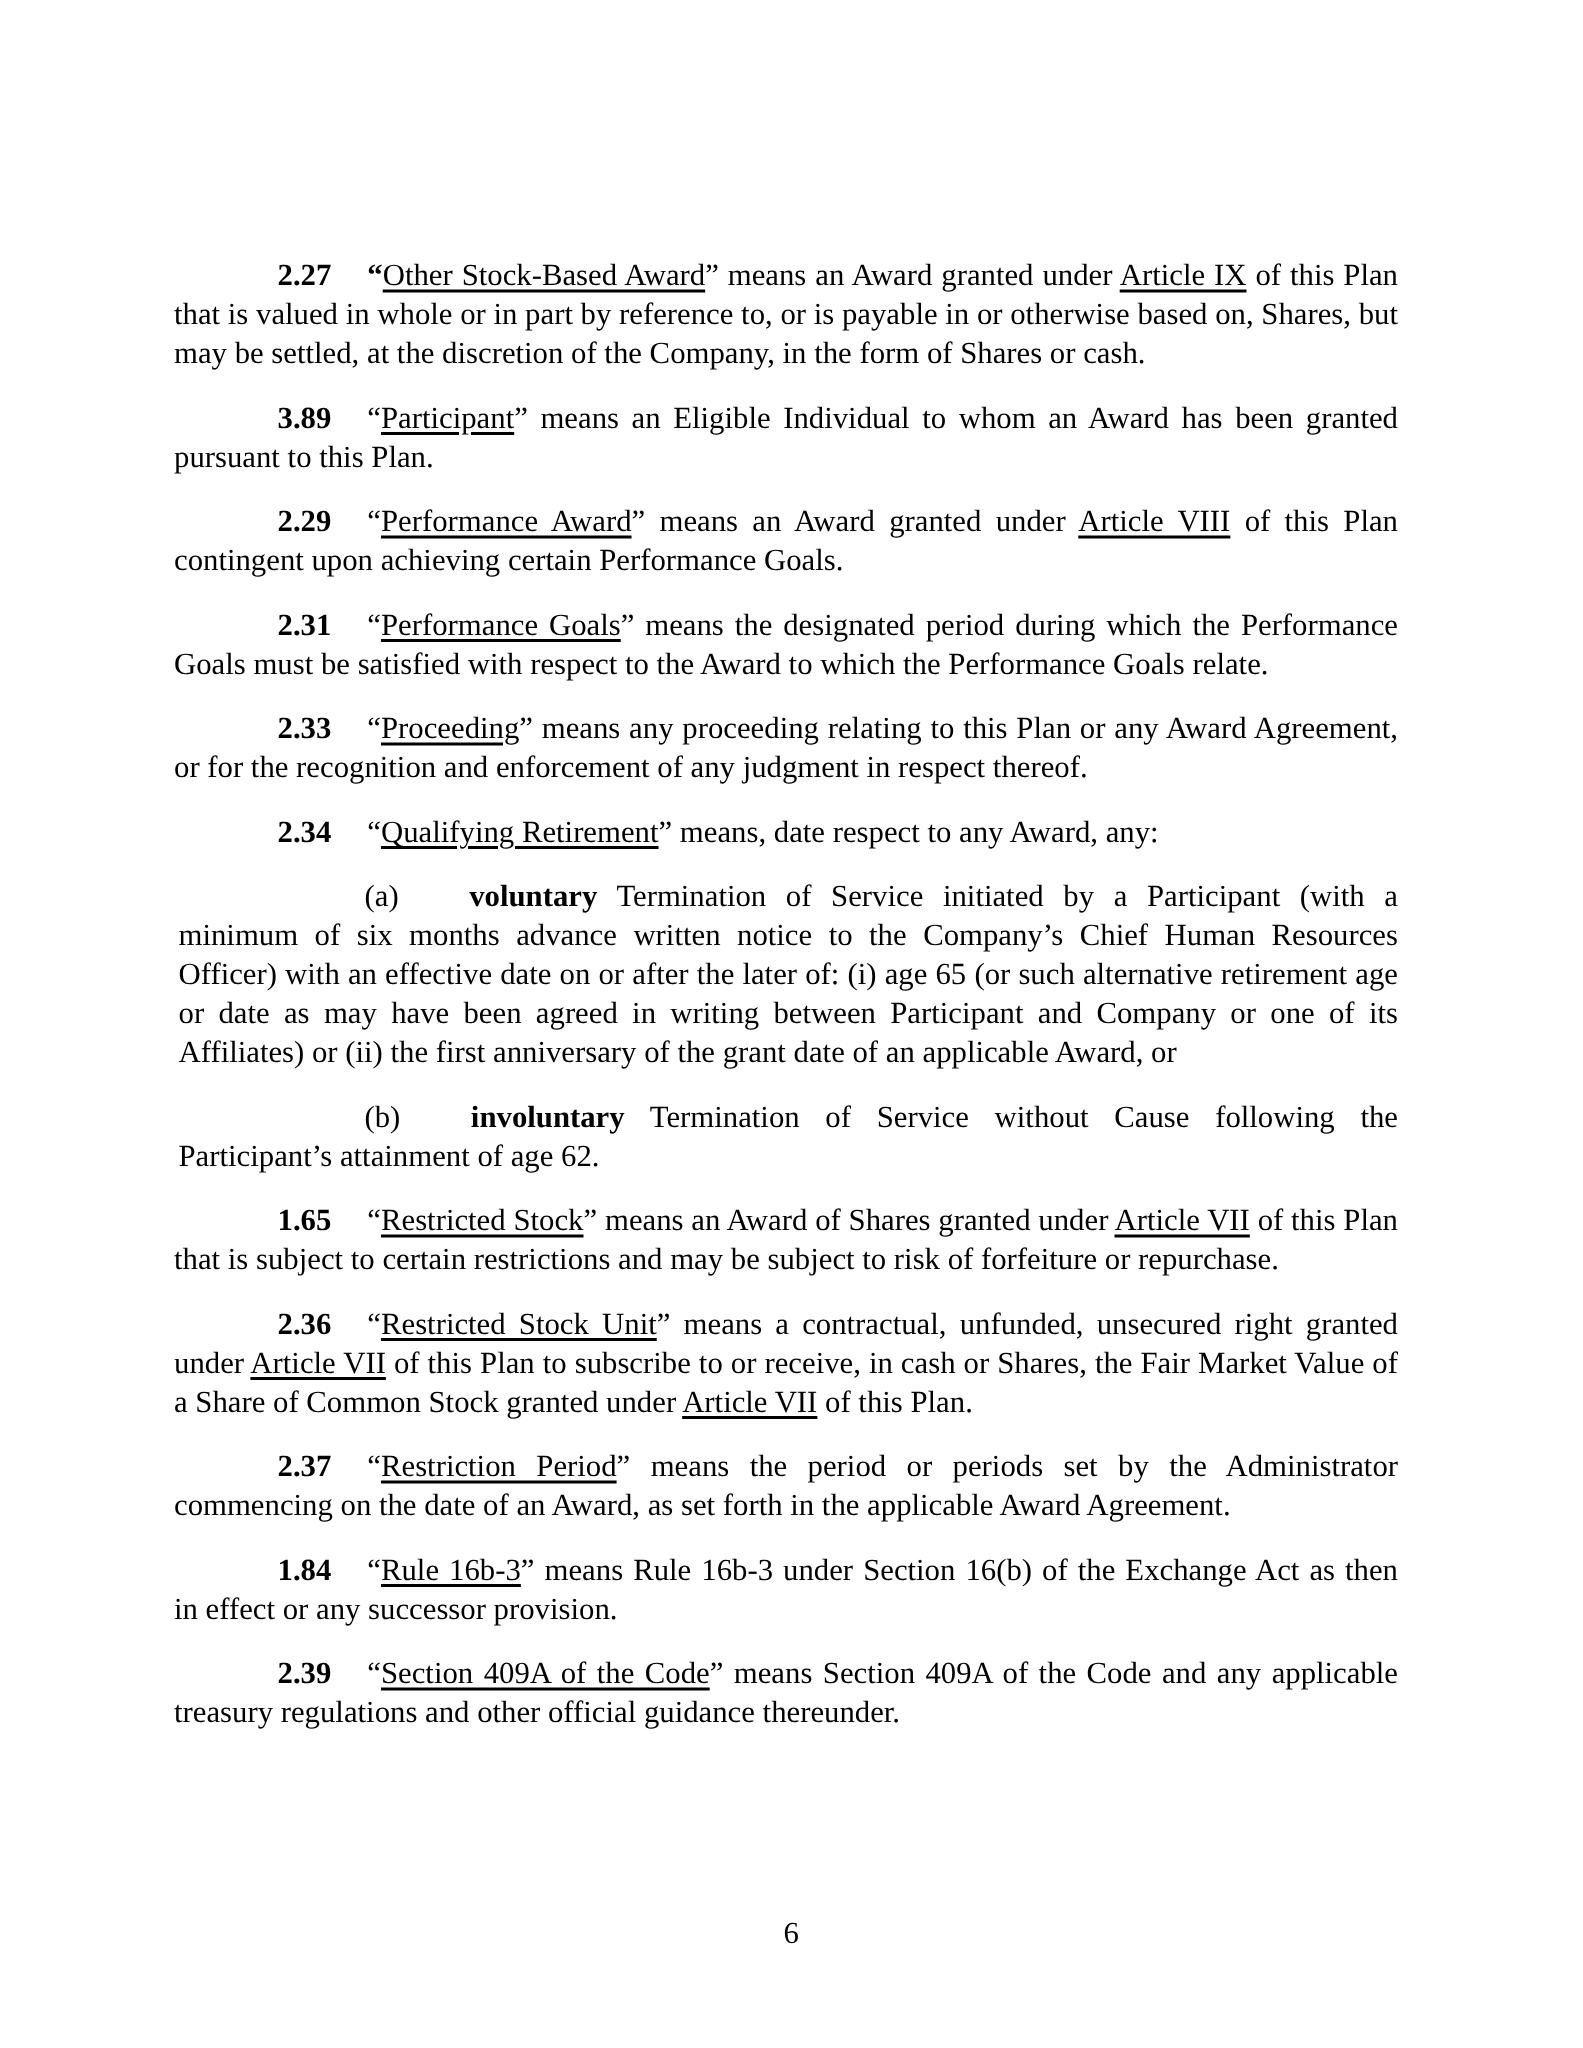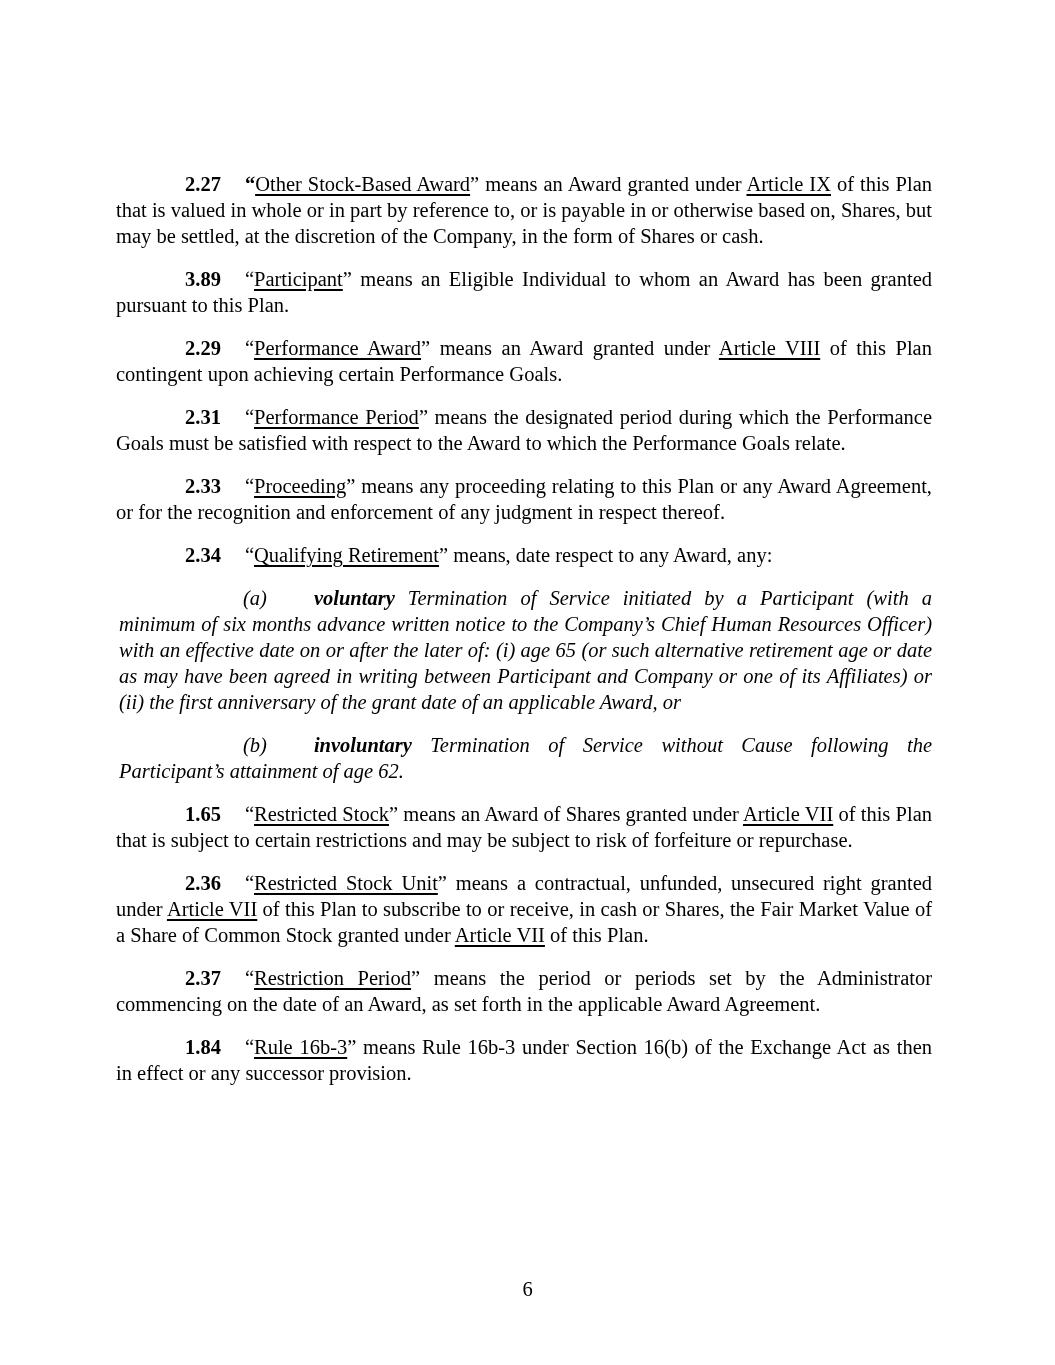--- a/index.html
+++ b/index.html
@@ -23,21 +23,20 @@
   p.para {
     font-size: 20.5px;
     line-height: 26px;
     margin: 0 0 17px 0;
     text-align: justify;
     text-indent: 69px;
   }
   p.para.sub {
     margin-left: 3px;
     text-indent: 124px;
-    font-style: italic;
   }
   .bold { font-weight: bold; }
   .underline {
     text-decoration: underline;
     text-underline-offset: 3px;
     text-decoration-thickness: 1.5px;
   }
   .tab {
     display: inline-block;
     width: 24px;
@@ -55,26 +54,27 @@
   }
 </style>
 </head>
 <body>
 
 <div class="page">
   <div class="content" id="doc-body">
       <p class="para sec"><span class="num bold">2.27</span><span class="tab"></span><span class="bold">“</span><span class="underline">Other Stock-Based Award</span><span>” means an Award granted under </span><span class="underline">Article IX</span><span> of this Plan that is valued in whole or in part by reference to, or is payable in or otherwise based on, Shares, but may be settled, at the discretion of the Company, in the form of Shares or cash.</span></p>
       <p class="para sec"><span class="num bold">3.89</span><span class="tab"></span><span>“</span><span class="underline">Participant</span><span>” means an Eligible Individual to whom an Award has been granted pursuant to this Plan.</span></p>
       <p class="para sec"><span class="num bold">2.29</span><span class="tab"></span><span>“</span><span class="underline">Performance Award</span><span>” means an Award granted under </span><span class="underline">Article VIII</span><span> of this Plan contingent upon achieving certain Performance Goals.</span></p>
-      <p class="para sec"><span class="num bold">2.31</span><span class="tab"></span><span>“</span><span class="underline">Performance Period</span><span>” means the designated period during which the Performance Goals must be satisfied with respect to the Award to which the Performance Goals relate.</span></p>
+      <p class="para sec"><span class="num bold">2.31</span><span class="tab"></span><span>“</span><span class="underline">Performance Goals</span><span>” means the designated period during which the Performance Goals must be satisfied with respect to the Award to which the Performance Goals relate.</span></p>
       <p class="para sec"><span class="num bold">2.33</span><span class="tab"></span><span>“</span><span class="underline">Proceeding</span><span>” means any proceeding relating to this Plan or any Award Agreement, or for the recognition and enforcement of any judgment in respect thereof.</span></p>
       <p class="para sec"><span class="num bold">2.34</span><span class="tab"></span><span>“</span><span class="underline">Qualifying Retirement</span><span>” means, date respect to any Award, any:</span></p>
       <p class="para sub"><span class="num">(a)</span><span class="tab"></span><span class="bold">voluntary</span><span> Termination of Service initiated by a Participant (with a minimum of six months advance written notice to the Company’s Chief Human Resources Officer) with an effective date on or after the later of: (i) age 65 (or such alternative retirement age or date as may have been agreed in writing between Participant and Company or one of its Affiliates) or (ii) the first anniversary of the grant date of an applicable Award, or</span></p>
       <p class="para sub"><span class="num">(b)</span><span class="tab"></span><span class="bold">involuntary</span><span> Termination of Service without Cause following the Participant’s attainment of age 62.</span></p>
       <p class="para sec"><span class="num bold">1.65</span><span class="tab"></span><span>“</span><span class="underline">Restricted Stock</span><span>” means an Award of Shares granted under </span><span class="underline">Article VII</span><span> of this Plan that is subject to certain restrictions and may be subject to risk of forfeiture or repurchase.</span></p>
       <p class="para sec"><span class="num bold">2.36</span><span class="tab"></span><span>“</span><span class="underline">Restricted Stock Unit</span><span>” means a contractual, unfunded, unsecured right granted under </span><span class="underline">Article VII</span><span> of this Plan to subscribe to or receive, in cash or Shares, the Fair Market Value of a Share of Common Stock granted under </span><span class="underline">Article VII</span><span> of this Plan.</span></p>
       <p class="para sec"><span class="num bold">2.37</span><span class="tab"></span><span>“</span><span class="underline">Restriction Period</span><span>” means the period or periods set by the Administrator commencing on the date of an Award, as set forth in the applicable Award Agreement.</span></p>
       <p class="para sec"><span class="num bold">1.84</span><span class="tab"></span><span>“</span><span class="underline">Rule 16b-3</span><span>” means Rule 16b-3 under Section 16(b) of the Exchange Act as then in effect or any successor provision.</span></p>
+      <p class="para sec"><span class="num bold">2.39</span><span class="tab"></span><span>“</span><span class="underline">Section 409A of the Code</span><span>” means Section 409A of the Code and any applicable treasury regulations and other official guidance thereunder.</span></p>
     </div>
   <div class="footer">
     <span>6</span>
   </div>
 </div>
 
 </body></html>

